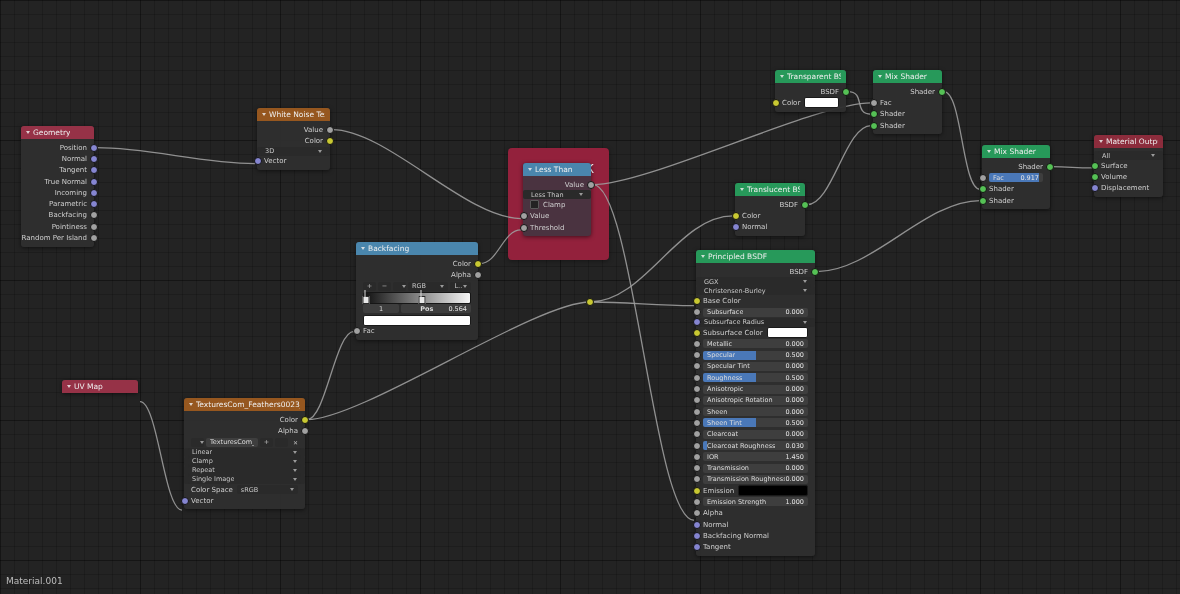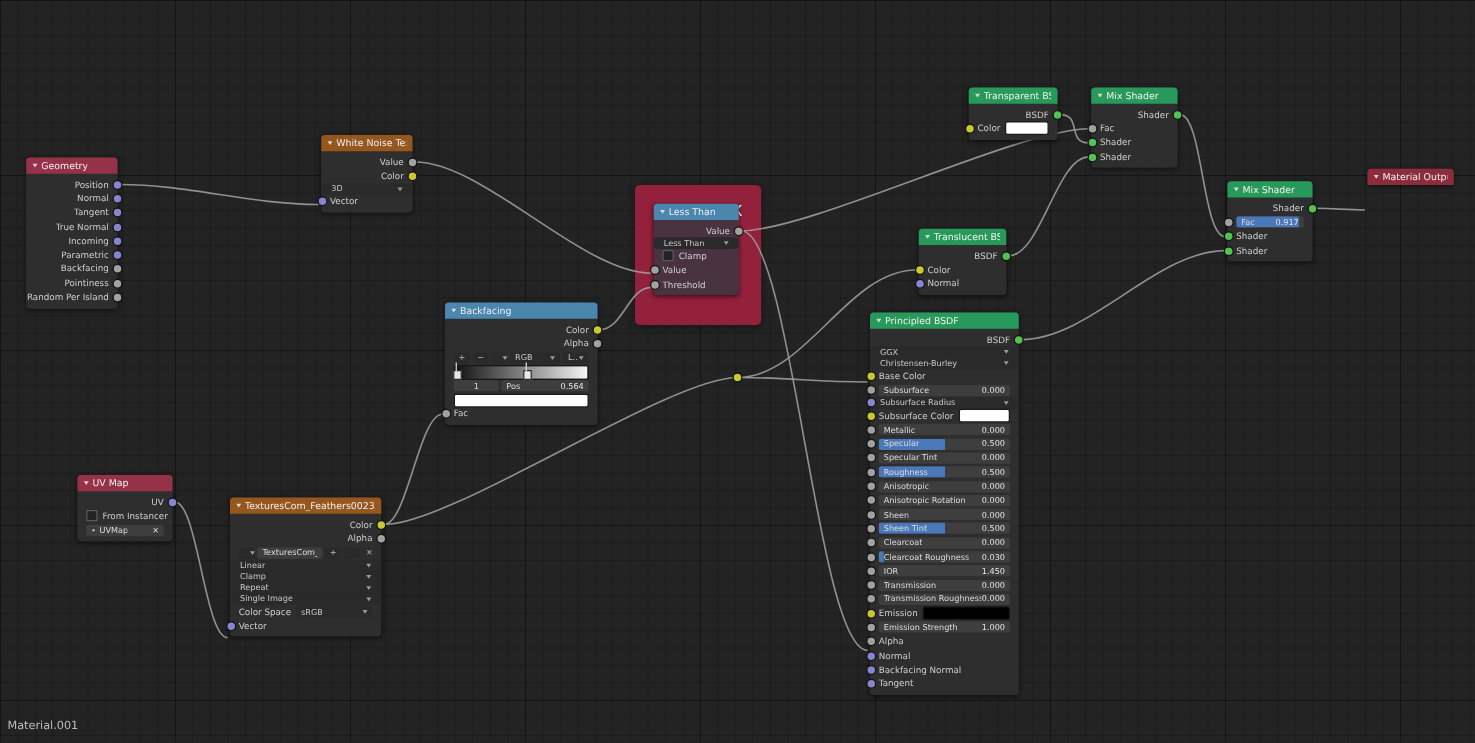--- a/index.html
+++ b/index.html
@@ -55,21 +55,21 @@
   .grad{flex:1;height:10px;border-radius:2px;position:relative;border:1px solid #161616;
     background:linear-gradient(to right,#101010,#f5f5f5);}
   .gh{position:absolute;bottom:-1px;width:5px;height:6px;background:#e8e8e8;
     border:1px solid #2a2a2a;transform:translateX(-50%);}
   .gh:before{content:"";position:absolute;left:1px;top:-7px;width:1px;height:7px;background:#ddd;}
   .tbtn{width:13px;height:9px;background:#2a2a2a;border-radius:2px;margin-right:2px;
     display:flex;align-items:center;justify-content:center;font-size:6.5px;color:#bbb;flex:0 0 auto;}
   .row.tools .dd{margin-right:2px;}
   .row.tools .dd:last-child{margin-right:0;}
   .fld.sm{flex:0 0 26%;justify-content:center;margin-right:2px;}
-  .fl.ctr{flex:1;text-align:left;}
+  .fl.ctr{flex:1;text-align:center;font-weight:bold;}
   .xbtn{margin-left:3px;color:#bbb;font-size:6px;cursor:default;}
   .dot{margin-right:3px;color:#ddd;font-size:6px;}
   #material-label{position:absolute;left:6px;bottom:8px;z-index:5;
     font-size:9px;color:#bdbdbd;text-align:center;}
   .reroute{position:absolute;width:6px;height:6px;border-radius:50%;
     border:1px solid #121212;z-index:4;transform:translate(-50%,-50%);}
 </style>
 </head>
 <body>
 
@@ -247,37 +247,20 @@
           <div class="sock l" style="background: rgb(161, 161, 161);"></div>
           <div class="lbl">Fac</div>
         </div>
       </div>
     </div>
     <div class="node" style="left: 62px; top: 380px; width: 76px;">
       <div class="hdr" style="background: rgb(150, 50, 71);">
         <div class="tri"></div>
         <div class="ttl">UV Map</div>
       </div>
-      <div class="rows">
-        <div class="row out">
-          <div class="sock r" style="background: rgb(133, 133, 209);"></div>
-          <div class="lbl">UV</div>
-        </div>
-        <div class="row chk">
-          <div class="cb"></div>
-          <div class="lbl">From Instancer</div>
-        </div>
-        <div class="row select">
-          <div class="fld sel">
-            <div class="dot">•</div>
-            <div class="fl">UVMap</div>
-            <div class="fv xbtn">✕</div>
-          </div>
-        </div>
-      </div>
     </div>
     <div class="node" style="left: 184px; top: 398px; width: 121px;">
       <div class="hdr" style="background: rgb(150, 87, 31);">
         <div class="tri"></div>
         <div class="ttl">TexturesCom_Feathers0023_2_M.jpg</div>
       </div>
       <div class="rows">
         <div class="row out">
           <div class="sock r" style="background: rgb(200, 200, 50);"></div>
           <div class="lbl">Color</div>
@@ -420,20 +403,40 @@
         <div class="row in">
           <div class="sock l" style="background: rgb(85, 193, 85);"></div>
           <div class="lbl">Shader</div>
         </div>
       </div>
     </div>
     <div class="node" style="left: 1094px; top: 135px; width: 69px;">
       <div class="hdr" style="background: rgb(140, 44, 60);">
         <div class="tri"></div>
         <div class="ttl">Material Output</div>
+      </div>
+      <div class="rows">
+        <div class="row dd">
+          <div class="dd">
+            <div class="ddl">All</div>
+            <div class="chev"></div>
+          </div>
+        </div>
+        <div class="row in">
+          <div class="sock l" style="background: rgb(85, 193, 85);"></div>
+          <div class="lbl">Surface</div>
+        </div>
+        <div class="row in">
+          <div class="sock l" style="background: rgb(85, 193, 85);"></div>
+          <div class="lbl">Volume</div>
+        </div>
+        <div class="row in">
+          <div class="sock l" style="background: rgb(133, 133, 209);"></div>
+          <div class="lbl">Displacement</div>
+        </div>
       </div>
     </div>
     <div class="node" style="left: 696px; top: 250px; width: 119px;">
       <div class="hdr" style="background: rgb(39, 153, 90);">
         <div class="tri"></div>
         <div class="ttl">Principled BSDF</div>
       </div>
       <div class="rows">
         <div class="row out">
           <div class="sock r" style="background: rgb(85, 193, 85);"></div>

